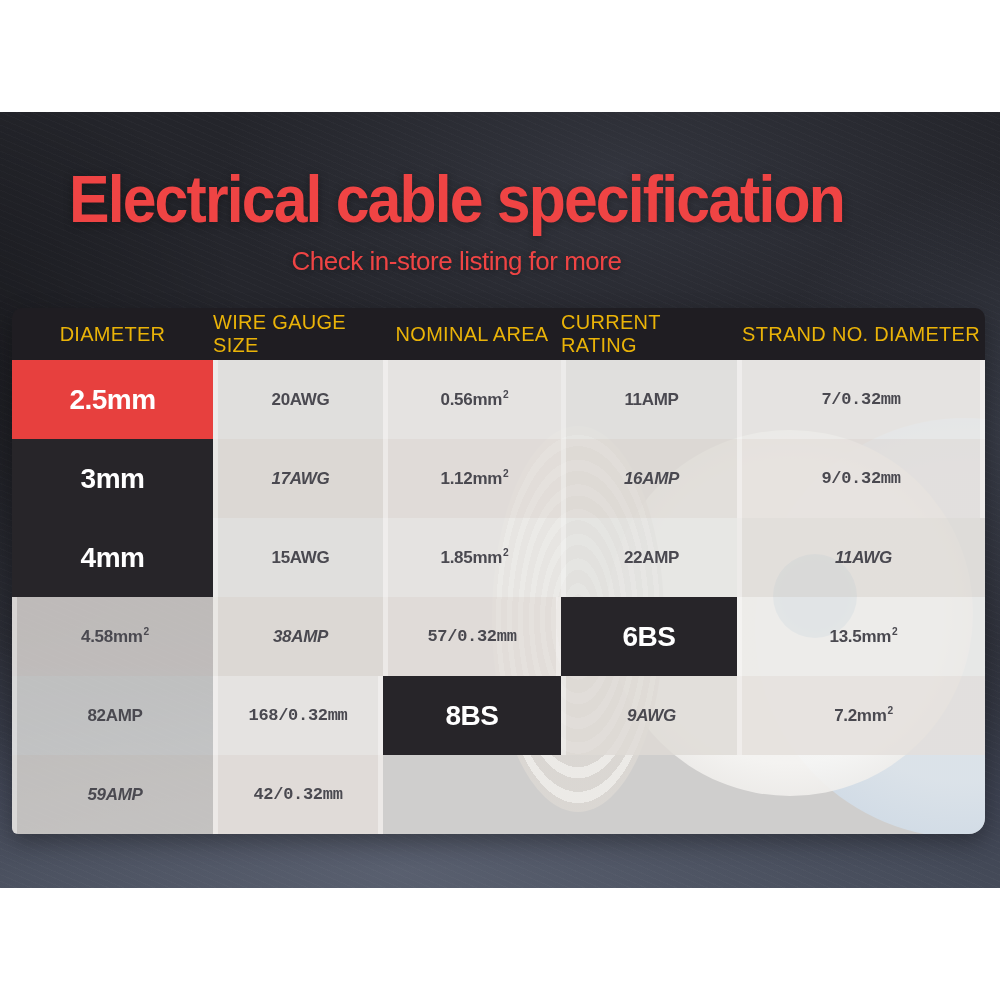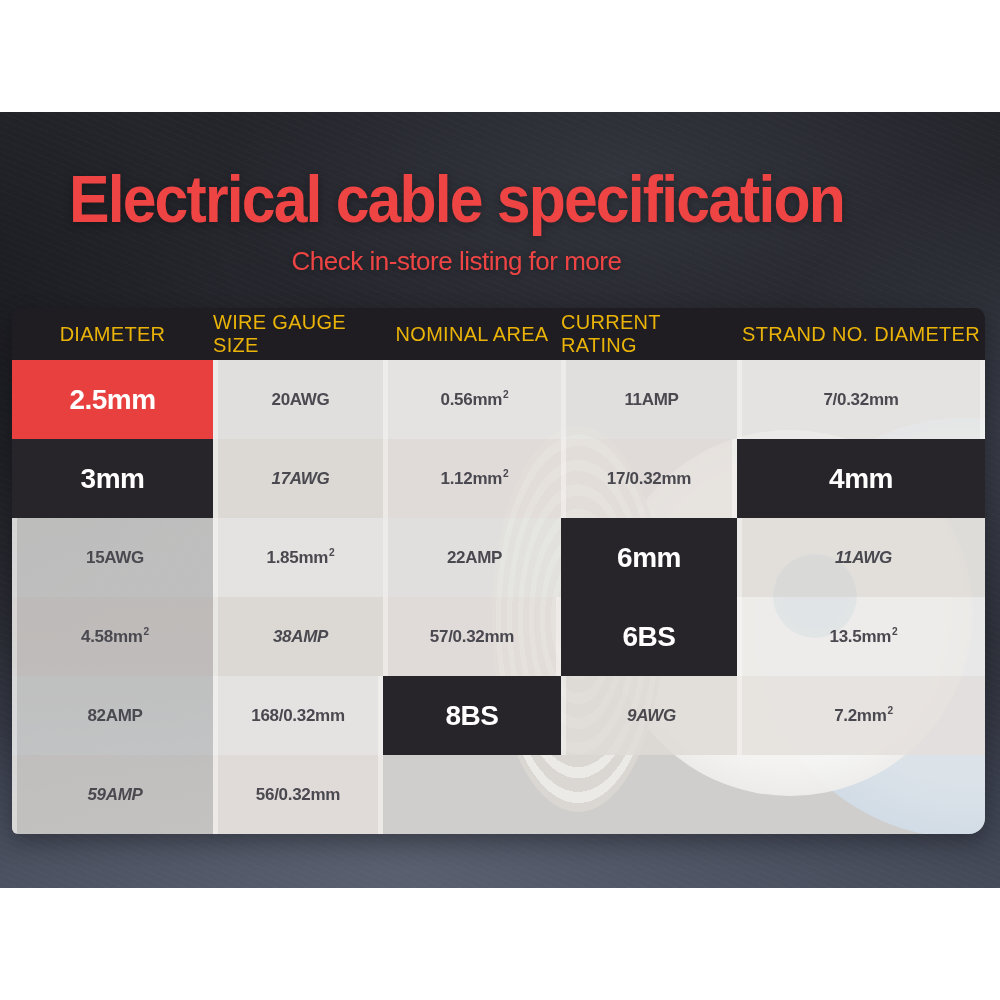--- a/index.html
+++ b/index.html
@@ -45,21 +45,21 @@
       box-shadow:0 8px 22px rgba(0,0,0,0.30);}
   .cell{display:flex;align-items:center;justify-content:center;}
   .c-head{background:#1f1d22;color:#eab308;font-size:20px;font-weight:normal;letter-spacing:.3px;}
   .c-diameter{background:#272529;color:#ffffff;font-size:28px;font-weight:bold;letter-spacing:-0.5px;}
   .c-diameter.highlight{background:#e7403e;}
   .c-val{background:rgba(234,233,231,0.78);color:#4a4950;font-size:17px;font-weight:bold;
       letter-spacing:-0.3px;border-left:5px solid rgba(255,255,255,0.38);}
   .c-val.col-2,.c-val.col-4{background:rgba(228,227,225,0.80);}
   .c-val.row-dim{background:rgba(227,223,219,0.80);}
   .c-val.row-dim.col-2,.c-val.row-dim.col-4{background:rgba(222,218,214,0.82);font-style:italic;}
-  .c-val.col-5{border-right:5px solid rgba(255,255,255,0.38);}
+  .c-val.col-5{border-right:5px solid rgba(255,255,255,0.38);font-family:Liberation Mono, monospace;}
   .c-val sup{font-size:0.6em;position:relative;top:-0.45em;margin-left:1px;font-weight:inherit;}
 </style>
 </head>
 <body>
 
 <div class="stage">
 
   <div class="photo-bg"></div>
 
   <div class="hero">
@@ -83,38 +83,38 @@
 
     <div class="cell c-diameter highlight">2.5mm</div>
     <div class="cell c-val col-2">20AWG</div>
     <div class="cell c-val col-3">0.56mm<sup>2</sup></div>
     <div class="cell c-val col-4">11AMP</div>
     <div class="cell c-val col-5">7/0.32mm</div>
 
     <div class="cell c-diameter">3mm</div>
     <div class="cell c-val col-2 row-dim">17AWG</div>
     <div class="cell c-val col-3 row-dim">1.12mm<sup>2</sup></div>
-    <div class="cell c-val col-5 row-dim">17/0.32mm</div>
+    <div class="cell c-val col-4 row-dim">16AMP</div>
+    <div class="cell c-val col-5 row-dim">9/0.32mm</div>
 
     <div class="cell c-diameter">4mm</div>
     <div class="cell c-val col-2">15AWG</div>
     <div class="cell c-val col-3">1.85mm<sup>2</sup></div>
     <div class="cell c-val col-4">22AMP</div>
 
-    <div class="cell c-diameter">6mm</div>
     <div class="cell c-val col-2 row-dim">11AWG</div>
     <div class="cell c-val col-3 row-dim">4.58mm<sup>2</sup></div>
     <div class="cell c-val col-4 row-dim">38AMP</div>
     <div class="cell c-val col-5 row-dim">57/0.32mm</div>
 
     <div class="cell c-diameter">6BS</div>
     <div class="cell c-val col-3">13.5mm<sup>2</sup></div>
     <div class="cell c-val col-4">82AMP</div>
     <div class="cell c-val col-5">168/0.32mm</div>
 
     <div class="cell c-diameter">8BS</div>
     <div class="cell c-val col-2 row-dim">9AWG</div>
     <div class="cell c-val col-3 row-dim">7.2mm<sup>2</sup></div>
     <div class="cell c-val col-4 row-dim">59AMP</div>
-    <div class="cell c-val col-5 row-dim">56/0.32mm</div>
+    <div class="cell c-val col-5 row-dim">42/0.32mm</div>
   </div>
 
 </div>
 
 </body></html>

